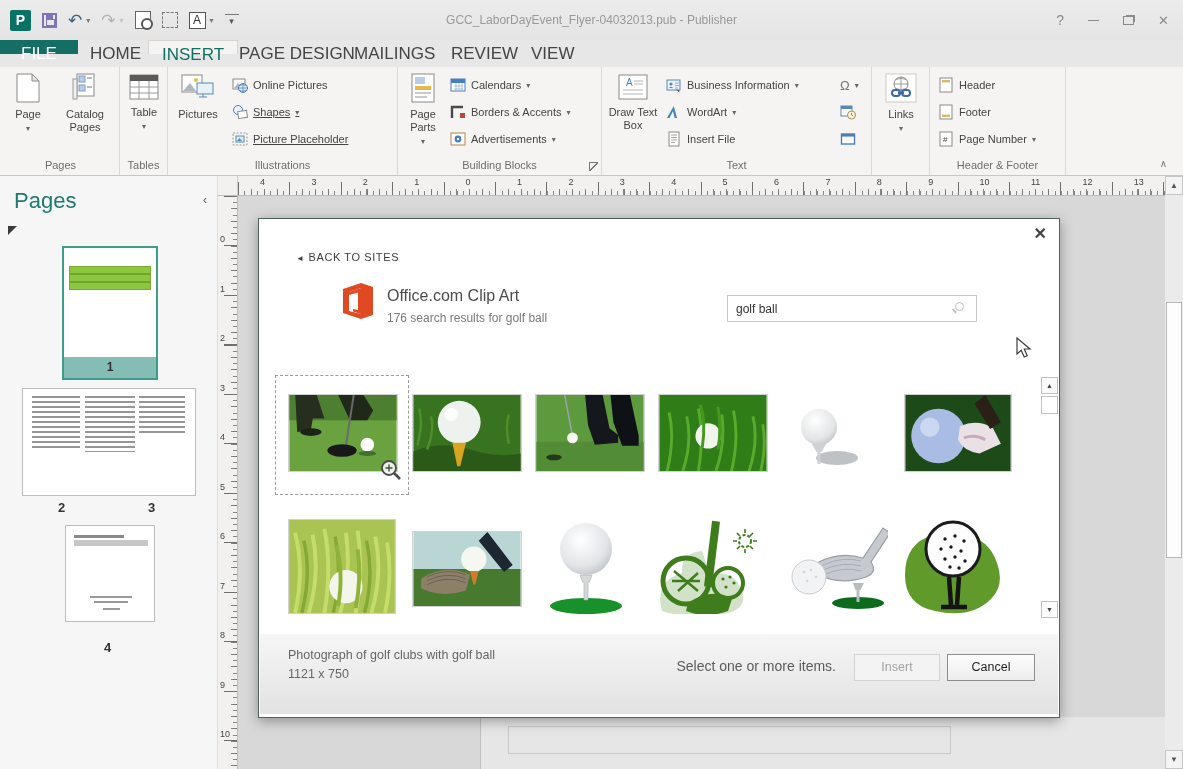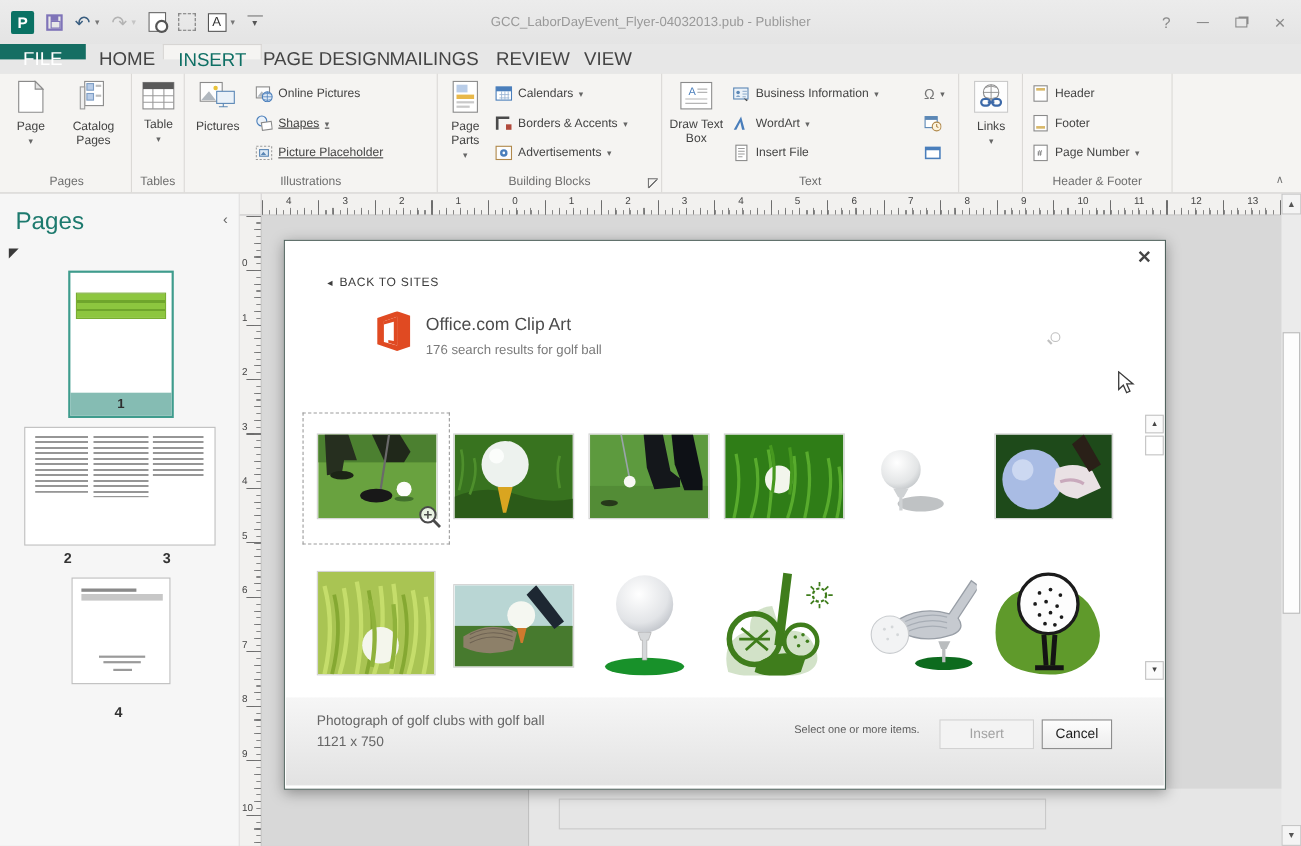--- a/index.html
+++ b/index.html
@@ -132,25 +132,25 @@
   #dlg-scroll-up { position:absolute; left:782px; top:158px; width:17px; height:17px; }
   #dlg-scroll-thumb { position:absolute; left:782px; top:177px; width:17px; height:18px;
     background:#fff; border:1px solid #c2c2c2; }
   #dlg-scroll-dn { position:absolute; left:782px; top:382px; width:17px; height:17px; }
   .dlgscr { background:#fbfbfb; border:1px solid #c2c2c2; color:#444; font-size:7px;
     display:flex; align-items:center; justify-content:center; }
   #dlg-footer { position:absolute; left:1px; right:1px; bottom:3px; height:80px;
     background:linear-gradient(#f6f6f6,#e2e2e2); }
   #dlg-desc { position:absolute; left:28px; top:14px; font-size:12.5px; color:#666; }
   #dlg-dims { position:absolute; left:28px; top:33px; font-size:12.5px; color:#666; }
-  #dlg-hint { position:absolute; right:222px; top:24px; font-size:10px; color:#5c5c5c; }
+  #dlg-hint { position:absolute; right:222px; top:24px; font-size:14px; color:#5c5c5c; }
   .dlg-btn { position:absolute; top:20px; height:27px; font-size:12.5px; text-align:center;
     line-height:25px; font-family:"Liberation Sans",sans-serif; }
   #btn-insert { left:594px; width:86px; background:#f3f3f3; border:1px solid #d2d2d2; color:#a3a3a3; }
-  #btn-cancel { left:687px; width:64px; background:linear-gradient(#fdfdfd,#ededed);
+  #btn-cancel { left:687px; width:88px; background:linear-gradient(#fdfdfd,#ededed);
     border:1px solid #8e8e8e; color:#1f1f1f; }
 
   #cursor { position:absolute; left:1016px; top:337px; }
 </style>
 </head>
 <body>
 
 <div id="titlebar">
   <div class="qat">
     <div class="pub-logo">P</div>
@@ -487,20 +487,21 @@
   </div>
 
   <svg class="abs" style="left:82px; top:64px;" width="32" height="36" viewBox="0 0 32 36">
     <path d="M20 0 L32 4 V32 L20 36 L2 30 V6 Z" fill="#e04a22"></path>
     <path d="M20 5 L8 9 V28 L20 31 Z" fill="#fff"></path>
     <path d="M20 5 V31 L12 28.5 V26 L17 27 V9.5 L8 12 V9 Z" fill="#e04a22"></path>
   </svg>
   <div id="dlg-title">Office.com Clip Art</div>
   <div id="dlg-sub">176 search results for golf ball</div>
 
+  <input id="dlg-search" class="abs" value="golf ball" style="">
   <span class="mag"></span>
 
   <div class="sel-box"></div>
 
   <svg class="thumb" style="left:29px; top:175px;" width="110" height="78" viewBox="0 0 110 78">
     <rect width="110" height="78" fill="#69a23f"></rect>
     <rect width="110" height="26" fill="#4c8030"></rect>
     <path d="M6 0 h22 l8 24 h-12 l-2 12 -14 2 z" fill="#262f1f"></path>
     <path d="M50 0 h26 l10 16 -6 10 h-18 z" fill="#20281a"></path>
     <ellipse cx="22" cy="38" rx="11" ry="4" fill="#1c2416"></ellipse>

